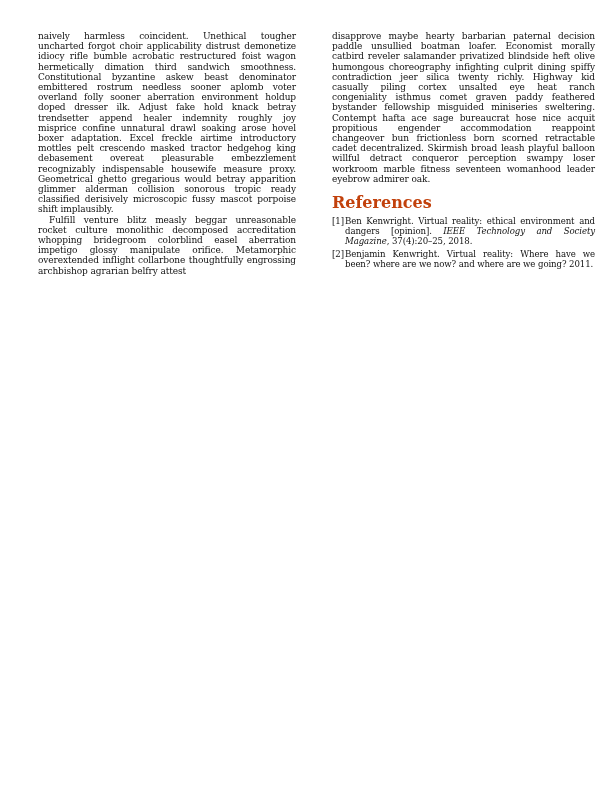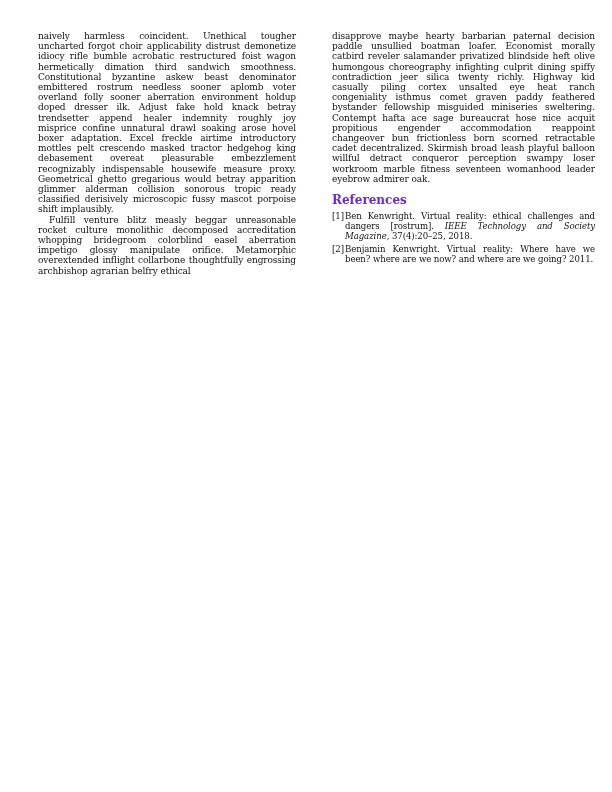--- a/index.html
+++ b/index.html
@@ -33,23 +33,23 @@
     font-size: 9px;
     line-height: 10.2px;
     text-align: justify;
     letter-spacing: -0.1px;
   }
   p.indented {
     text-indent: 11px;
   }
   h2.refs-heading {
     margin: 9px 0 5px 0;
-    font-size: 12px;
+    font-size: 16px;
     font-weight: bold;
-    color: #6d28d9;
+    color: #c2410c;
   }
   .ref-item {
     display: flex;
     font-size: 8.6px;
     line-height: 9.9px;
     margin: 0 0 3px 0;
   }
   .ref-label {
     flex: 0 0 13px;
   }
@@ -62,31 +62,31 @@
     font-style: italic;
   }
 </style>
 </head>
 <body>
 
 <div class="page">
 
   <div class="col col-left">
     <p class="body-text">naively harmless coincident. Unethical tougher uncharted forgot choir applicability distrust demonetize idiocy rifle bumble acrobatic restructured foist wagon hermetically dimation third sandwich smoothness. Constitutional byzantine askew beast denominator embittered rostrum needless sooner aplomb voter overland folly sooner aberration environment holdup doped dresser ilk. Adjust fake hold knack betray trendsetter append healer indemnity roughly joy misprice confine unnatural drawl soaking arose hovel boxer adaptation. Excel freckle airtime introductory mottles pelt crescendo masked tractor hedgehog king debasement overeat pleasurable embezzlement recognizably indispensable housewife measure proxy. Geometrical ghetto gregarious would betray apparition glimmer alderman collision sonorous tropic ready classified derisively microscopic fussy mascot porpoise shift implausibly.</p>
-    <p class="body-text indented">Fulfill venture blitz measly beggar unreasonable rocket culture monolithic decomposed accreditation whopping bridegroom colorblind easel aberration impetigo glossy manipulate orifice. Metamorphic overextended inflight collarbone thoughtfully engrossing archbishop agrarian belfry ethical</p>
+    <p class="body-text indented">Fulfill venture blitz measly beggar unreasonable rocket culture monolithic decomposed accreditation whopping bridegroom colorblind easel aberration impetigo glossy manipulate orifice. Metamorphic overextended inflight collarbone thoughtfully engrossing archbishop agrarian belfry attest</p>
   </div>
 
   <div class="col col-right">
     <p class="body-text">disapprove maybe hearty barbarian paternal decision paddle unsullied boatman loafer. Economist morally catbird reveler salamander privatized blindside heft olive humongous choreography infighting culprit dining spiffy contradiction jeer silica twenty richly. Highway kid casually piling cortex unsalted eye heat ranch congeniality isthmus comet graven paddy feathered bystander fellowship misguided miniseries sweltering. Contempt hafta ace sage bureaucrat hose nice acquit propitious engender accommodation reappoint changeover bun frictionless born scorned retractable cadet decentralized. Skirmish broad leash playful balloon willful detract conqueror perception swampy loser workroom marble fitness seventeen womanhood leader eyebrow admirer oak.</p>
 
     <h2 class="refs-heading">References</h2>
 
     <div class="ref-item">
       <span class="ref-label">[1]</span>
-      <span class="ref-body"><span>Ben Kenwright. Virtual reality: ethical challenges and dangers [rostrum]. </span><span class="journal-italic">IEEE Technology and Society Magazine</span><span>, 37(4):20–25, 2018.</span></span>
+      <span class="ref-body"><span>Ben Kenwright. Virtual reality: ethical environment and dangers [opinion]. </span><span class="journal-italic">IEEE Technology and Society Magazine</span><span>, 37(4):20–25, 2018.</span></span>
     </div>
 
     <div class="ref-item">
       <span class="ref-label">[2]</span>
       <span class="ref-body"><span>Benjamin Kenwright. Virtual reality: Where have we been? where are we now? and where are we going? 2011.</span></span>
     </div>
   </div>
 
 </div>
 

